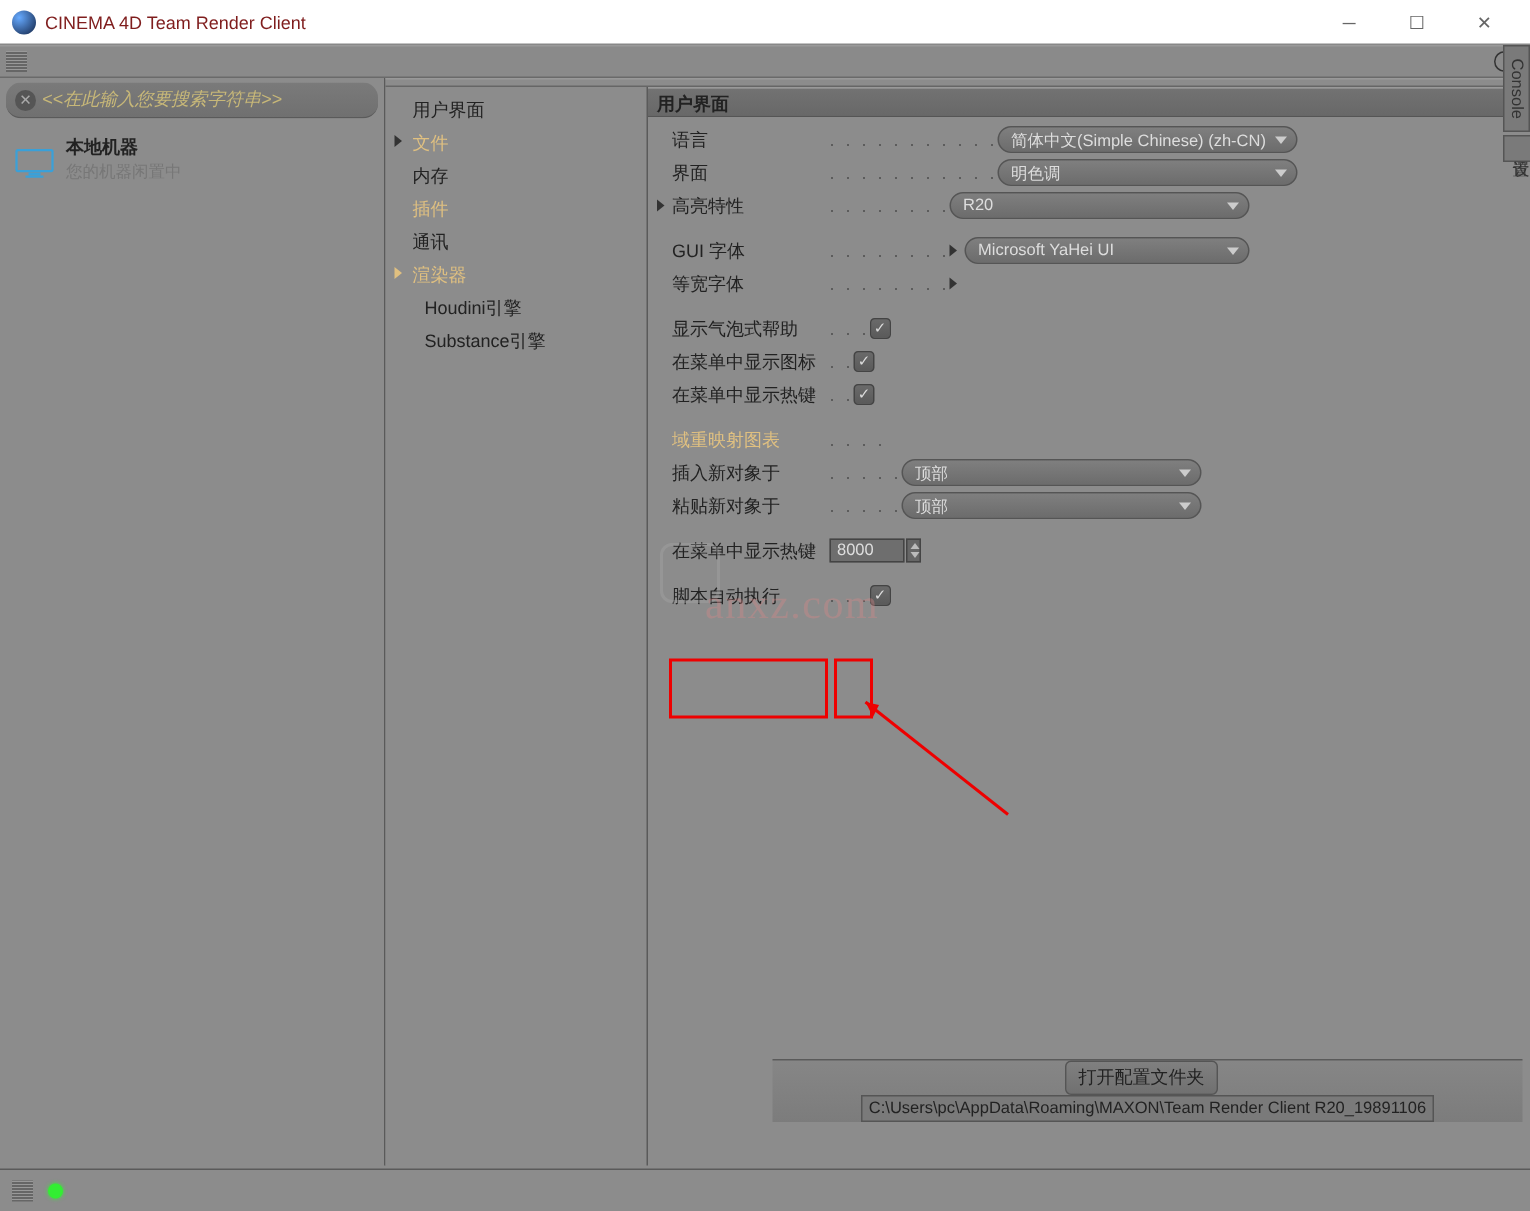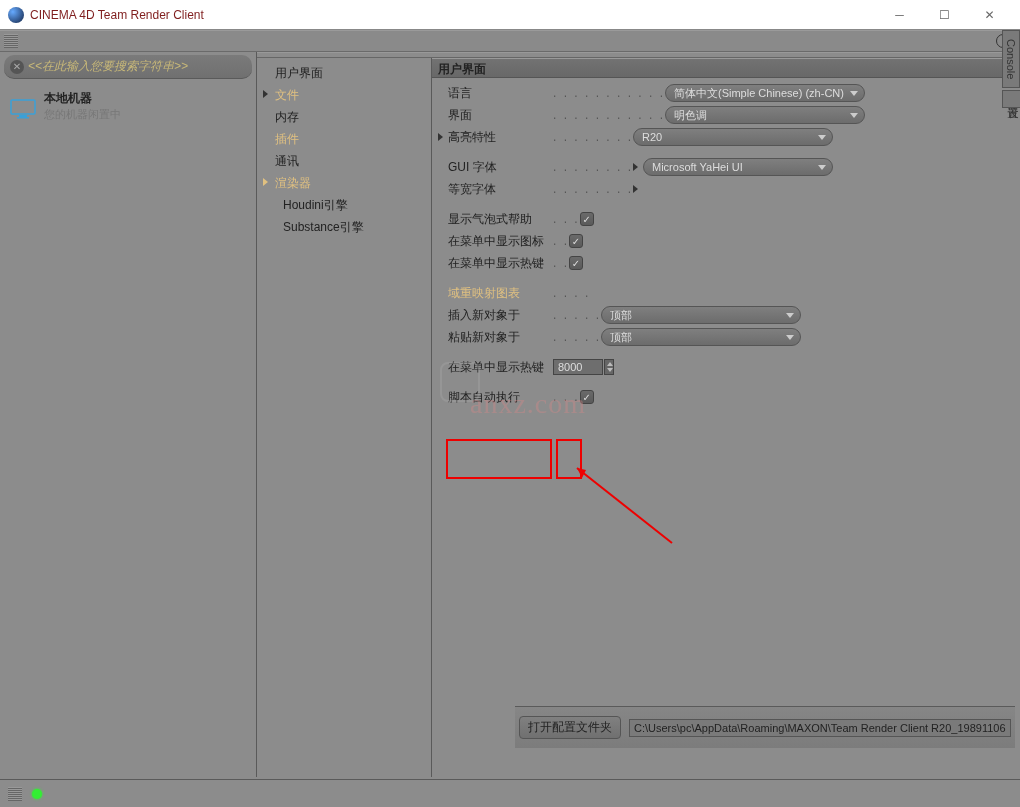--- a/index.html
+++ b/index.html
@@ -67,21 +67,21 @@
 
 .redbox { position:absolute; border:2px solid #e00; pointer-events:none; }
 .arrowline { position:absolute; pointer-events:none; }
 
 
 .watermark { position:absolute; left:450px; top:370px; width:190px; height:70px; opacity:0.35; pointer-events:none; }
 .watermark .txt { font-size:28px; color:#d88; font-family:Georgia,serif; letter-spacing:1px; position:absolute; top:18px; left:20px;}
 .watermark .box { position:absolute; top:-8px; left:-10px; width:40px; height:40px; border:2px solid #aaa; border-radius:8px;}
 
 
-.footer { position:absolute; bottom:29px; left:258px; right:5px; height:42px; background:linear-gradient(#868686,#7c7c7c); display:flex; align-items:center; border-top:1px solid #5a5a5a; padding:0 4px;}
+.footer { position:absolute; bottom:29px; left:258px; right:5px; height:42px; background:linear-gradient(#868686,#7c7c7c); display:flex; align-items:center; border-top:1px solid #5a5a5a; padding:0 4px;flex-direction:column;}
 .footer .btn { padding:2px 8px; background:linear-gradient(#808080,#707070); border:1px solid #555; border-radius:4px; color:#222; margin-right:8px;}
 .footer .path { flex:1; height:18px; background:#7a7a7a; border:1px solid #555; color:#222; padding:0 4px; display:flex; align-items:center; font-size:11px;}
 
 
 .statusbar { position:absolute; bottom:0; left:0; right:0; height:28px; background:#8c8c8c; border-top:1px solid #5a5a5a; display:flex; align-items:center; padding:0 8px;}
 .statusbar .dot { width:10px;height:10px;border-radius:50%;background:#3e3;margin-left:4px;box-shadow:0 0 3px #3e3;}
 .statusbar .stripes { margin-right:6px;}
 
 
 .sidetabs { position:absolute; right:0; top:30px; width:18px; }

